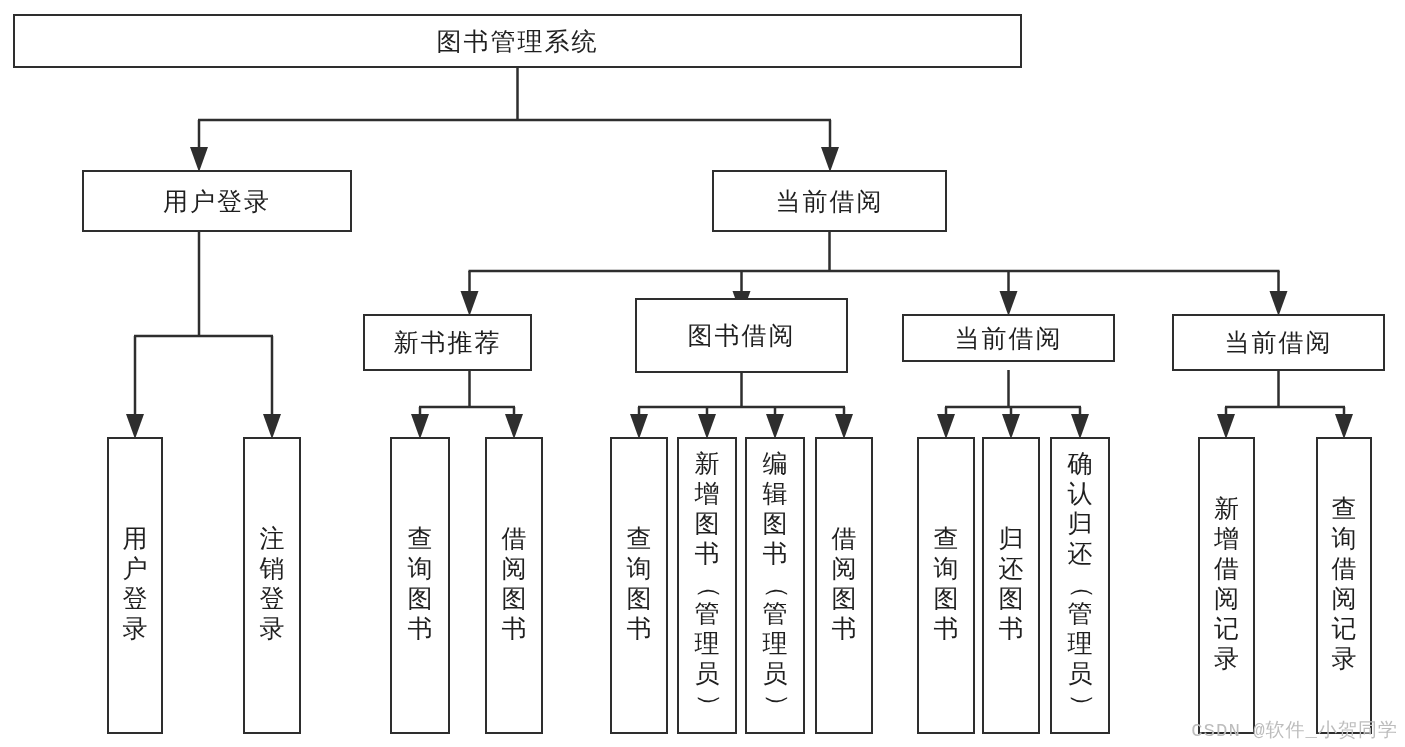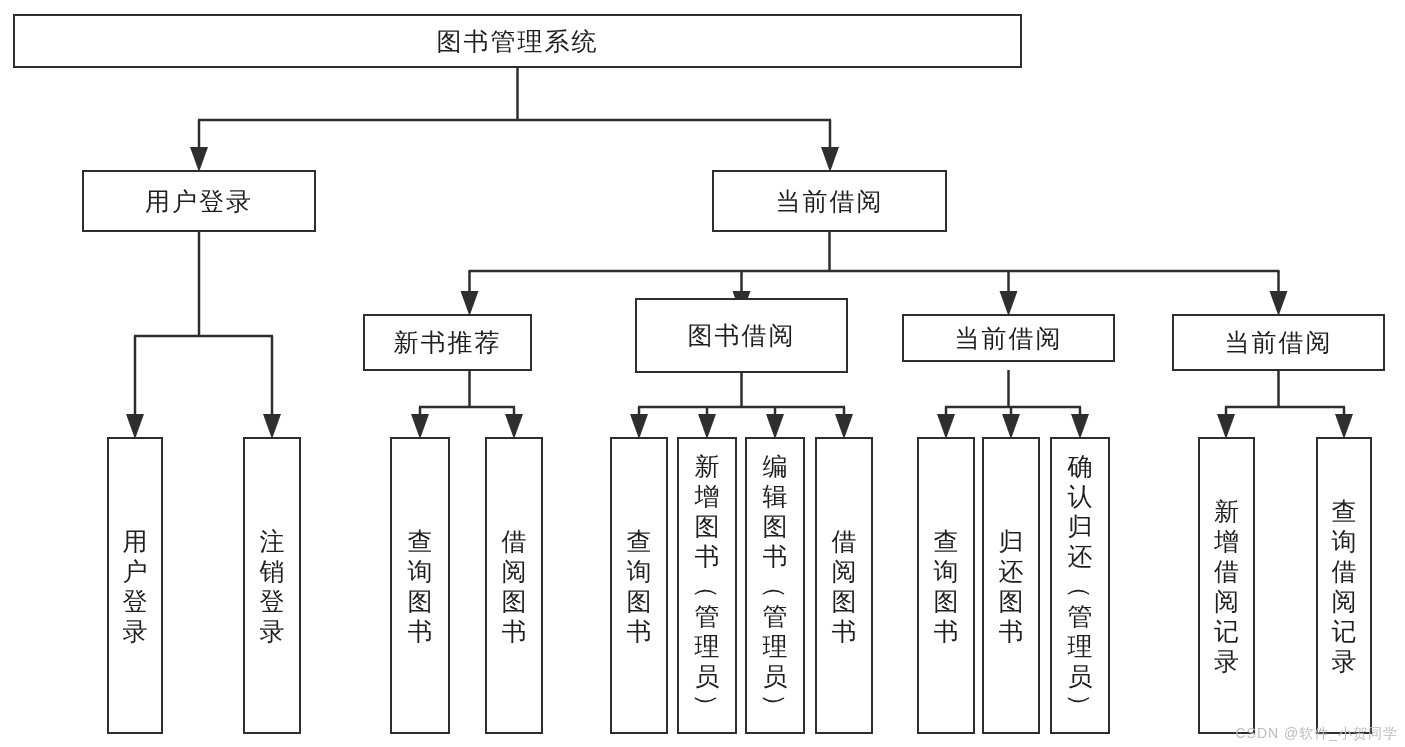--- a/index.html
+++ b/index.html
@@ -2,21 +2,21 @@
 <html style="--line: #2e2e2e; --text: #1f1f1f; --watermark: #bdbdbd; --background: #ffffff;"><head>
 <meta charset="utf-8">
 <style>
   * { margin: 0; padding: 0; box-sizing: border-box; }
   html, body { background: #ffffff; }
   #canvas {
     position: relative;
     width: 1405px;
     height: 747px;
     background: var(--background, #ffffff);
-    font-family: Liberation Sans, sans-serif;
+    font-family: Liberation Mono, monospace;
     overflow: hidden;
   }
   #connector-svg {
     position: absolute;
     left: 0; top: 0;
     width: 1405px; height: 747px;
     z-index: 1;
   }
   #connector-svg line {
     stroke: var(--line, #2e2e2e);
@@ -53,21 +53,21 @@
     line-height: 30px;
     text-align: center;
   }
   .leaf span.rot {
     transform: rotate(90deg);
   }
   #watermark {
     position: absolute;
     right: 7px;
     bottom: 4px;
-    font-size: 14px;
+    font-size: 19px;
     letter-spacing: 1px;
     color: var(--watermark, #bdbdbd);
     z-index: 3;
     white-space: nowrap;
   }
 </style>
 </head>
 <body>
 
 <div id="canvas">
@@ -122,21 +122,21 @@
       <line x1="1080" y1="407" x2="1080" y2="425"></line>
       <path d="M 1071 414 L 1089 414 L 1080 439 Z"></path>
       <line x1="1226" y1="407" x2="1226" y2="425"></line>
       <path d="M 1217 414 L 1235 414 L 1226 439 Z"></path>
       <line x1="1344" y1="407" x2="1344" y2="425"></line>
       <path d="M 1335 414 L 1353 414 L 1344 439 Z"></path>
     </svg>
 
   <div class="box hnode" style="left:13px; top:14px; width:1009px; height:54px">图书管理系统</div>
 
-  <div class="box hnode" style="left:82px; top:170px; width:234px; height:62px">用户登录</div>
+  <div class="box hnode" style="left:82px; top:170px; width:270px; height:62px">用户登录</div>
   <div class="box hnode" style="left:712px; top:170px; width:235px; height:62px">当前借阅</div>
 
   <div class="box hnode" style="left:363px; top:314px; width:169px; height:57px">新书推荐</div>
   <div class="box hnode" style="left:635px; top:298px; width:213px; height:75px">图书借阅</div>
   <div class="box hnode" style="left:902px; top:314px; width:213px; height:48px">当前借阅</div>
   <div class="box hnode" style="left:1172px; top:314px; width:213px; height:57px">当前借阅</div>
 
   <div class="box leaf vtext" style="left:107px; width:56px">
       <span>用</span>
       <span>户</span>

